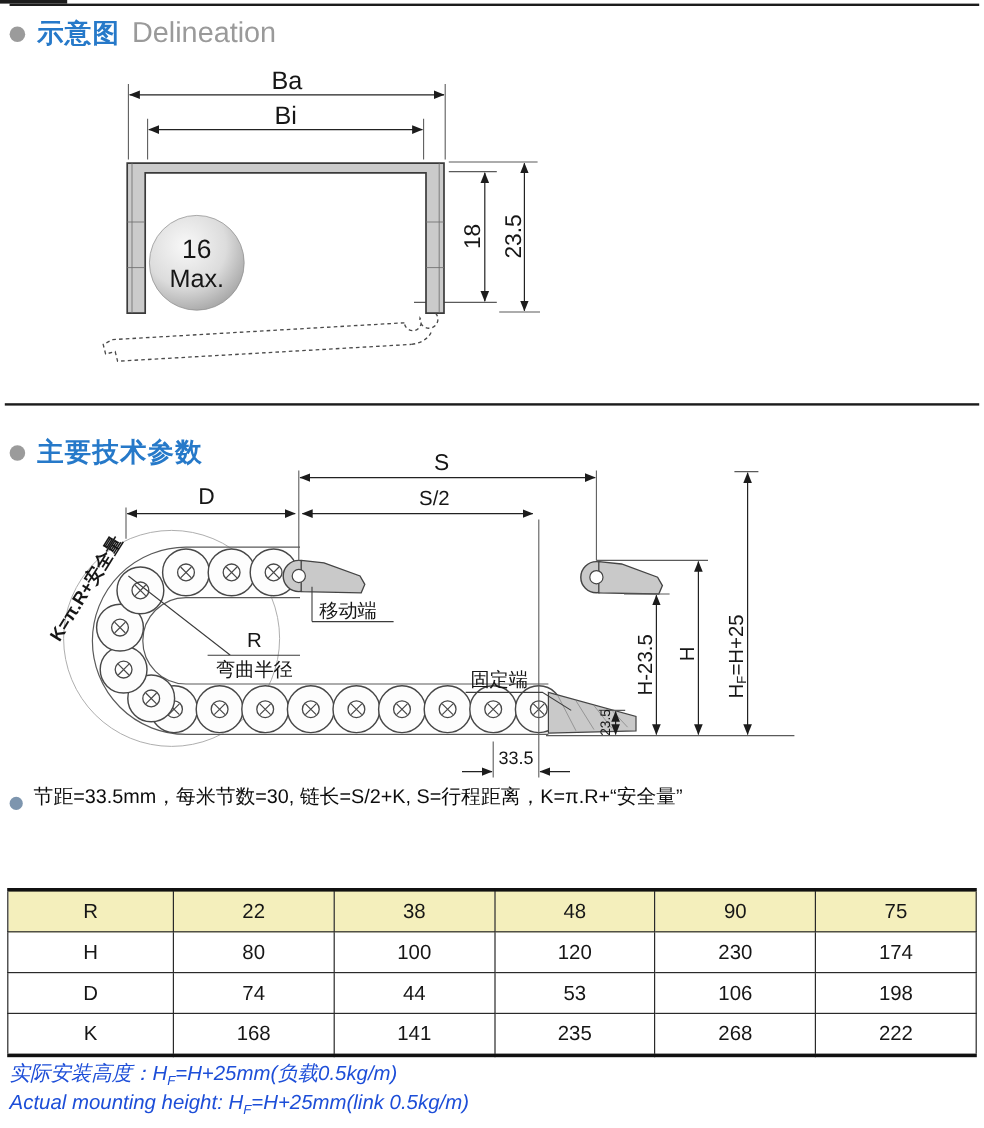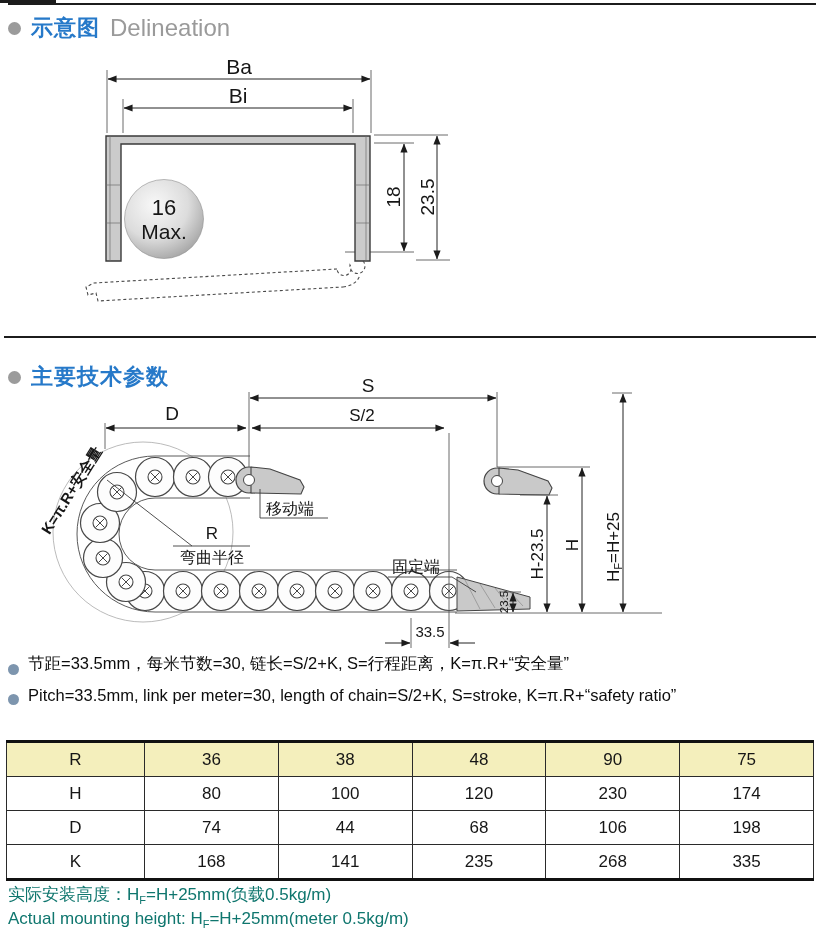--- a/index.html
+++ b/index.html
@@ -11,21 +11,21 @@
   .sec-bullet{width:13px;height:13px;border-radius:50%;background:#9b9b9b;flex:0 0 auto;}
   .sec-zh{font-size:22px;font-weight:bold;color:#2679c9;letter-spacing:1px;}
   .sec-en{font-size:24px;color:#9a9a9a;}
   .note{position:absolute;left:8px;display:flex;align-items:flex-end;gap:9px;font-size:16.5px;color:#0d0d0d;}
   .note-bullet{width:11px;height:11px;border-radius:50%;background:#7d95ae;margin-top:5px;flex:0 0 auto;}
   table.dims{position:absolute;left:6px;top:740px;width:808px;border-collapse:collapse;
              border-top:3px solid #111;border-bottom:3px solid #111;}
   table.dims td{border:1px solid #2a2a2a;text-align:center;font-size:17px;height:33px;padding:0;}
   table.dims tr.hl td{background:#f4efbc;}
   table.dims td.rowlab{width:137px;}
-  .footer-line{position:absolute;left:8px;font-size:17px;color:#0f766e;}
+  .footer-line{position:absolute;left:8px;font-size:17px;color:#1d4ed8;font-style:italic;}
   .footer-line sub{font-size:11px;}
   svg text{font-family:"Liberation Sans","DejaVu Sans",sans-serif;fill:#161616;}
 </style>
 </head>
 <body>
 
 <div class="page">
 
   <div class="rule" style="left:0;top:0;width:56px;height:3px;"></div>
   <div class="rule" style="left:8px;top:3px;width:808px;height:2px;"></div>
@@ -174,58 +174,54 @@
     <text transform="translate(578,170) rotate(-90)" text-anchor="middle" font-size="17">H</text>
     <text transform="translate(619,172) rotate(-90)" text-anchor="middle" font-size="17"><tspan>H</tspan><tspan dy="3" font-size="11">F</tspan><tspan dy="-3" font-size="17">=H+25</tspan></text>
     <text transform="translate(508,227) rotate(-90)" text-anchor="middle" font-size="11.5">23.5</text>
     <text x="430" y="262" text-anchor="middle" font-size="15">33.5</text>
   </svg>
 
   <div class="note" style="top:653px;width:804px;">
     <span class="note-bullet"></span>
     <span>节距=33.5mm，每米节数=30, 链长=S/2+K, S=行程距离，K=π.R+“安全量”</span>
   </div>
-  <div class="note" style="top:686px;width:804px;">
-    <span class="note-bullet"></span>
-    <span>Pitch=33.5mm, link per meter=30, length of chain=S/2+K, S=stroke, K=π.R+“safety ratio”</span>
-  </div>
 
   <table class="dims">
     <tbody>
         <tr class="hl">
       <td class="rowlab">R</td>
-      <td>36</td>
+      <td>22</td>
       <td>38</td>
       <td>48</td>
       <td>90</td>
       <td>75</td>
     </tr>
     <tr>
       <td class="rowlab">H</td>
       <td>80</td>
       <td>100</td>
       <td>120</td>
       <td>230</td>
       <td>174</td>
     </tr>
     <tr>
       <td class="rowlab">D</td>
       <td>74</td>
       <td>44</td>
-      <td>68</td>
+      <td>53</td>
       <td>106</td>
       <td>198</td>
     </tr>
     <tr>
       <td class="rowlab">K</td>
       <td>168</td>
       <td>141</td>
       <td>235</td>
       <td>268</td>
-      <td>335</td>
+      <td>222</td>
     </tr>
   </tbody>
     </table>
 
   <div class="footer-line" style="top:883px;"><span>实际安装高度：H</span><sub>F</sub><span>=H+25mm(负载0.5kg/m)</span></div>
-  <div class="footer-line" style="top:909px;"><span>Actual mounting height: H</span><sub>F</sub><span>=H+25mm(meter 0.5kg/m)</span></div>
+  <div class="footer-line" style="top:909px;"><span>Actual mounting height: H</span><sub>F</sub><span>=H+25mm(link 0.5kg/m)</span></div>
 
 </div>
 
 </body></html>

